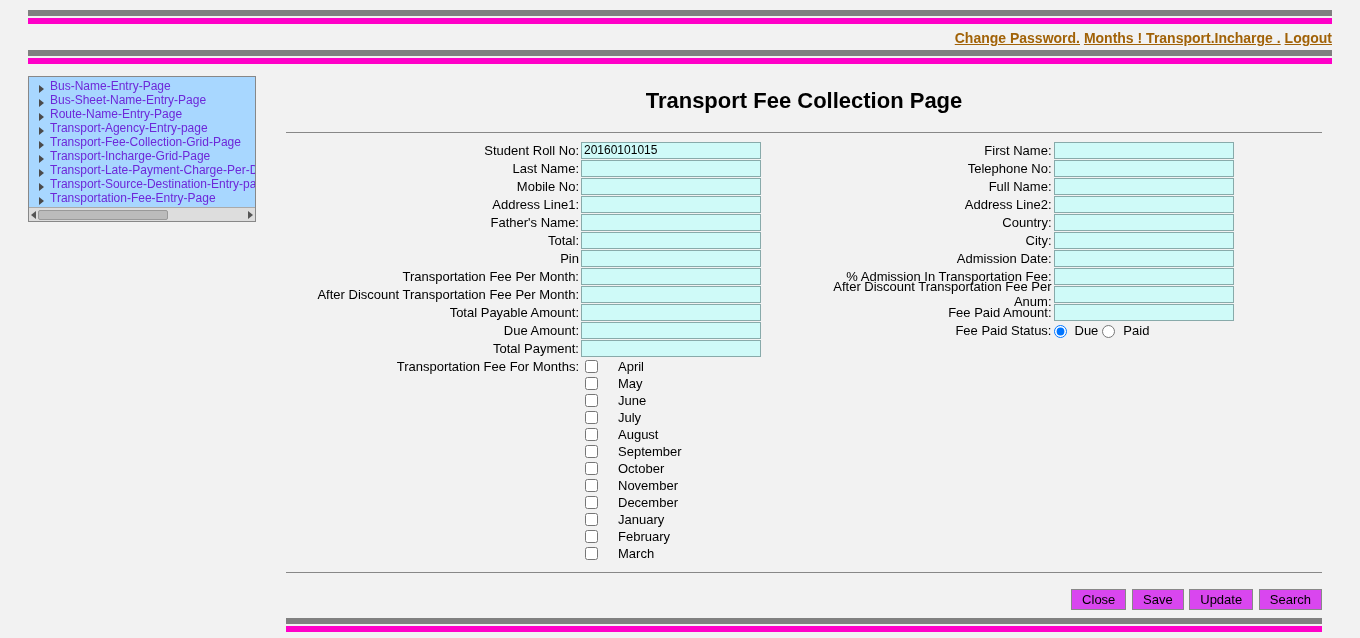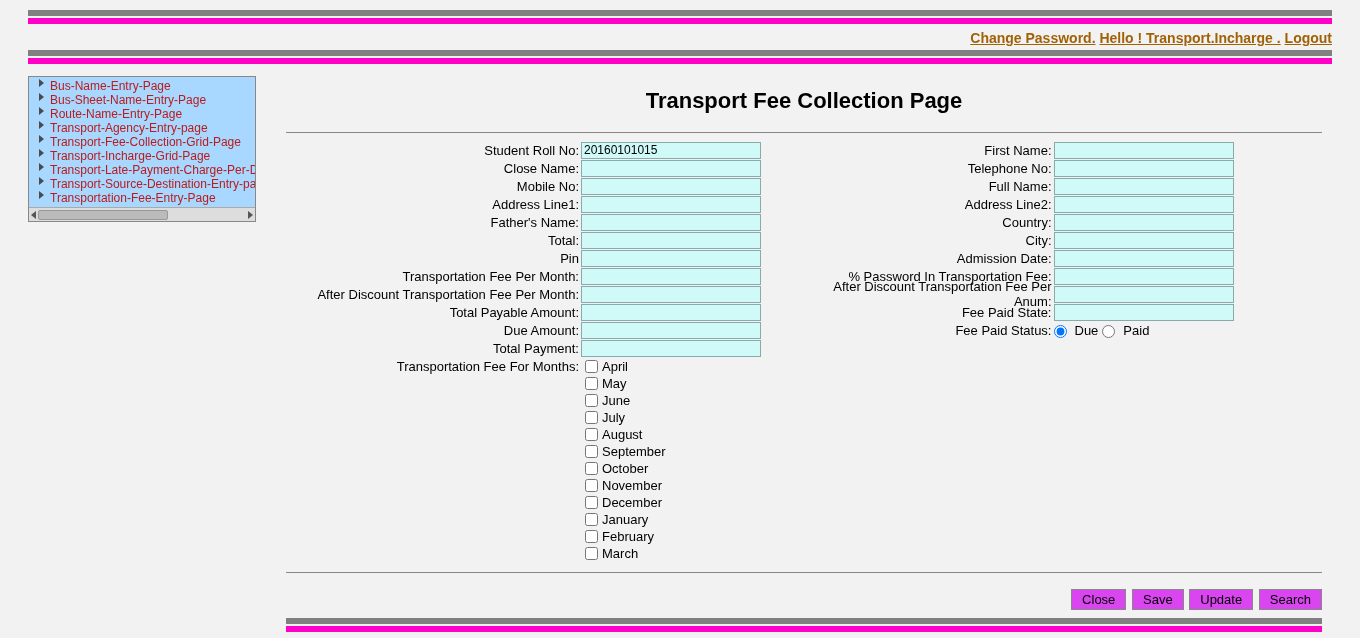--- a/index.html
+++ b/index.html
@@ -43,25 +43,25 @@
   .sidebar {
     width:228px;
     border:1px solid #888;
     background:#a8d7ff;
     font-size:12px;
     margin-top:2px;
   }
   .sidebar-list { padding:2px 0;}
   .sidebar-item {
     display:flex;
-    align-items:flex-start;
+    align-items:flex-end;
     padding:0 4px 0 10px;
     white-space:nowrap;
     overflow:hidden;
-    color:#b91c1c;
+    color:#6d28d9;
     cursor:pointer;
     line-height:14px;
   }
   .sidebar-item .tri {
     display:inline-block;
     width:0;height:0;
     border-top:4px solid transparent;
     border-bottom:4px solid transparent;
     border-left:5px solid #4a4a4a;
     margin-right:6px;
@@ -140,21 +140,21 @@
   }
   .months {
     padding-left:295px;
     margin-top:0;
   }
   .months .mrow{
     display:flex;
     align-items:center;
     height:17px;
     font-size:13px;
-    gap:0;
+    gap:16px;
     padding-left:4px;
   }
   .months-label-row {
     display:flex;height:18px;align-items:center;
   }
   .months-label-row label{
     flex:0 0 295px;text-align:right;padding-right:2px;font-size:13px;
   }
   .button-bar {
     text-align:right;
@@ -174,21 +174,21 @@
 <body>
 
 <div class="page">
 
   <div class="stripe stripe-grey"></div>
   <div class="stripe-gap"></div>
   <div class="stripe stripe-pink"></div>
 
   <div class="header-links">
     <a>Change Password.</a>
-    <a>Hello ! Transport.Incharge .</a>
+    <a>Months ! Transport.Incharge .</a>
     <a>Logout</a>
   </div>
 
   <div class="stripe stripe-grey" style="margin-top:0"></div>
   <div class="stripe-gap"></div>
   <div class="stripe stripe-pink"></div>
 
   <div class="layout">
     <div class="sidebar">
       <div class="sidebar-list" id="sidebar-list">
@@ -241,21 +241,21 @@
       <h1 class="page-title">Transport Fee Collection Page</h1>
       <hr class="divider">
 
       <div class="form-columns">
         <div class="col left">
           <div class="frow">
               <label>Student Roll No:</label>
               <div class="fld">20160101015</div>
             </div>
           <div class="frow">
-              <label>Close Name:</label>
+              <label>Last Name:</label>
               <div class="fld"></div>
             </div>
           <div class="frow">
               <label>Mobile No:</label>
               <div class="fld"></div>
             </div>
           <div class="frow">
               <label>Address Line1:</label>
               <div class="fld"></div>
             </div>
@@ -321,29 +321,29 @@
             </div>
           <div class="frow">
               <label>City:</label>
               <div class="fld"></div>
             </div>
           <div class="frow">
               <label>Admission Date:</label>
               <div class="fld"></div>
             </div>
           <div class="frow">
-              <label>% Password In Transportation Fee:</label>
+              <label>% Admission In Transportation Fee:</label>
               <div class="fld"></div>
             </div>
           <div class="frow">
               <label>After Discount Transportation Fee Per Anum:</label>
               <div class="fld"></div>
             </div>
           <div class="frow">
-              <label>Fee Paid State:</label>
+              <label>Fee Paid Amount:</label>
               <div class="fld"></div>
             </div>
           <div class="frow">
             <label>Fee Paid Status:</label>
             <div class="radios">
               <input type="radio" name="fstat" checked="" style="">
                 <span>Due</span>
               <input type="radio" name="fstat" style="">
                 <span>Paid</span>
             </div>

